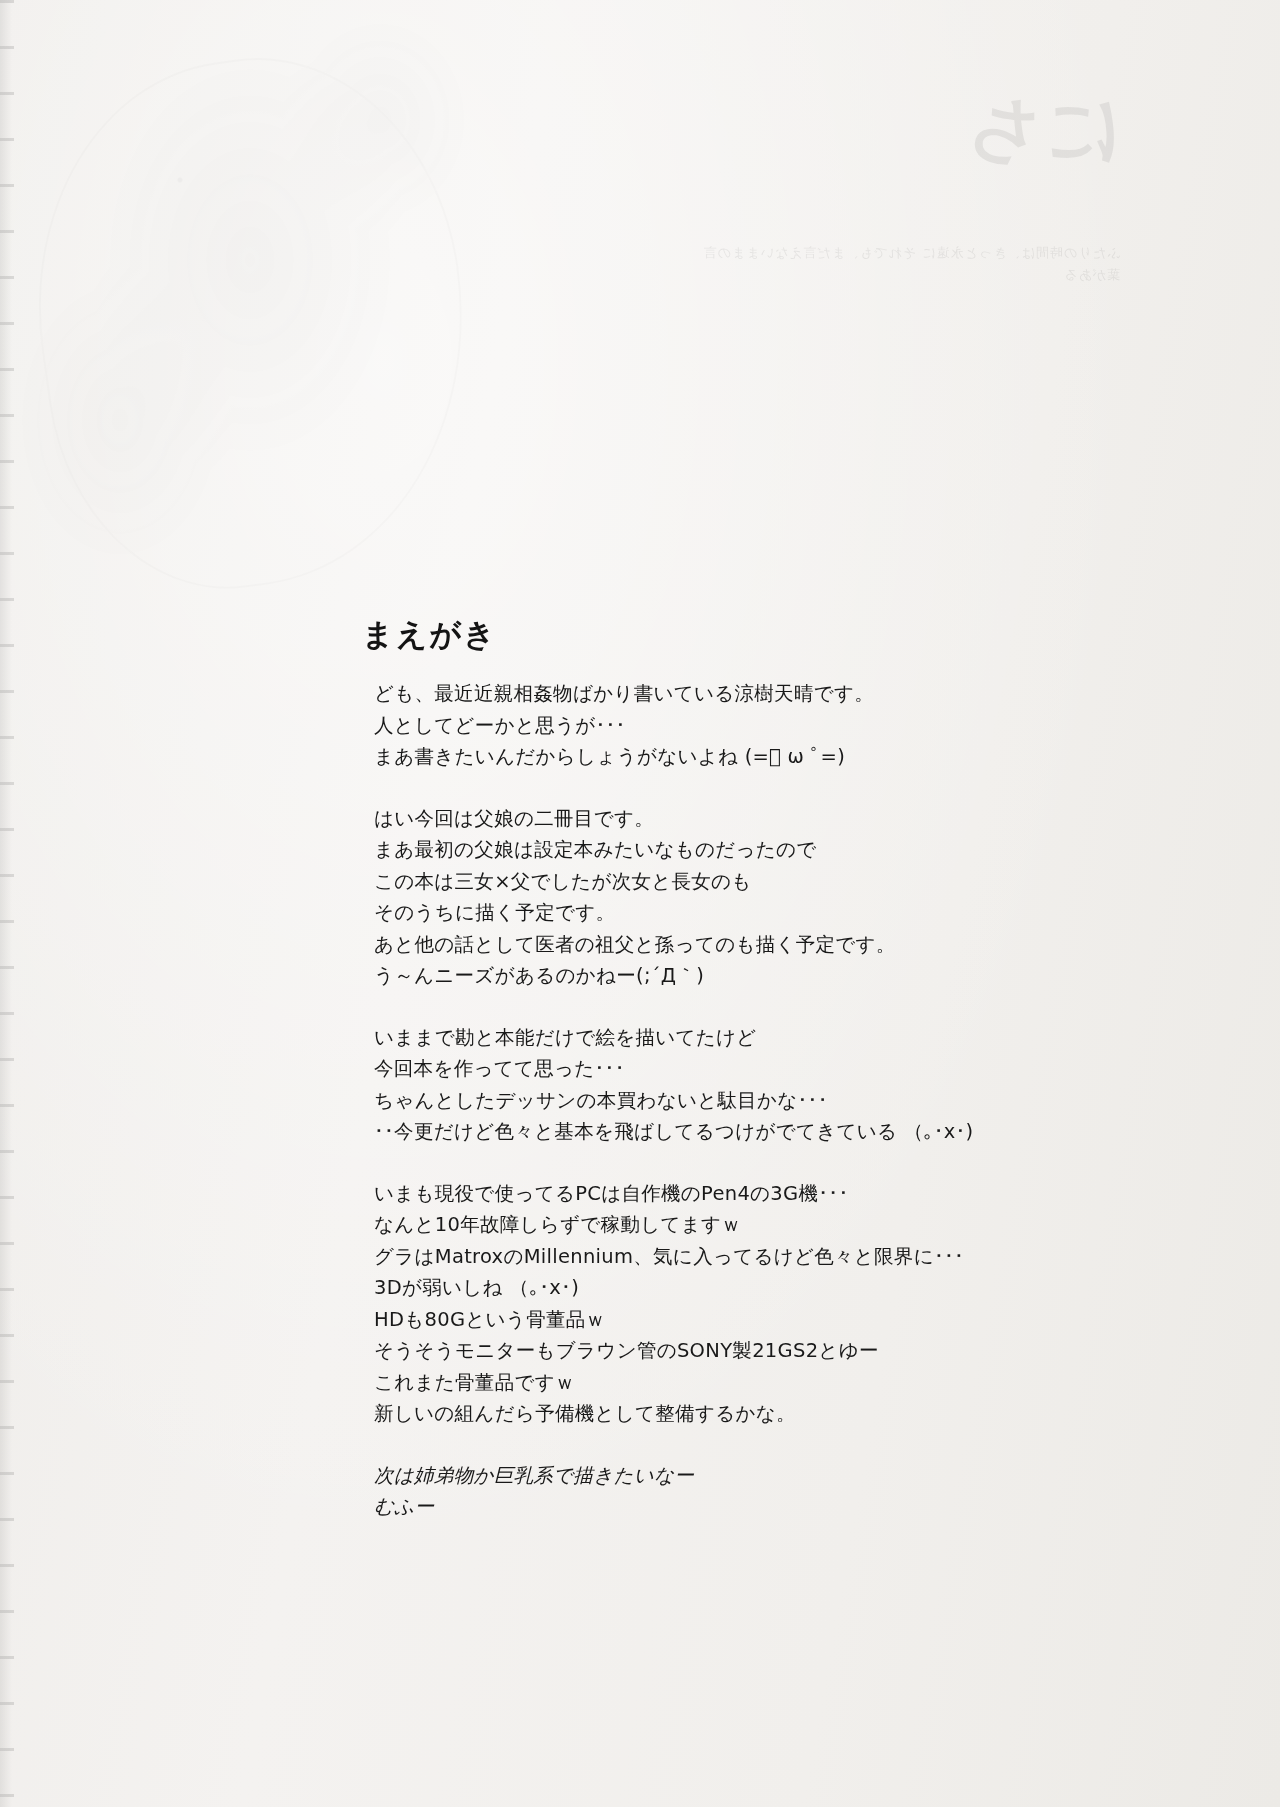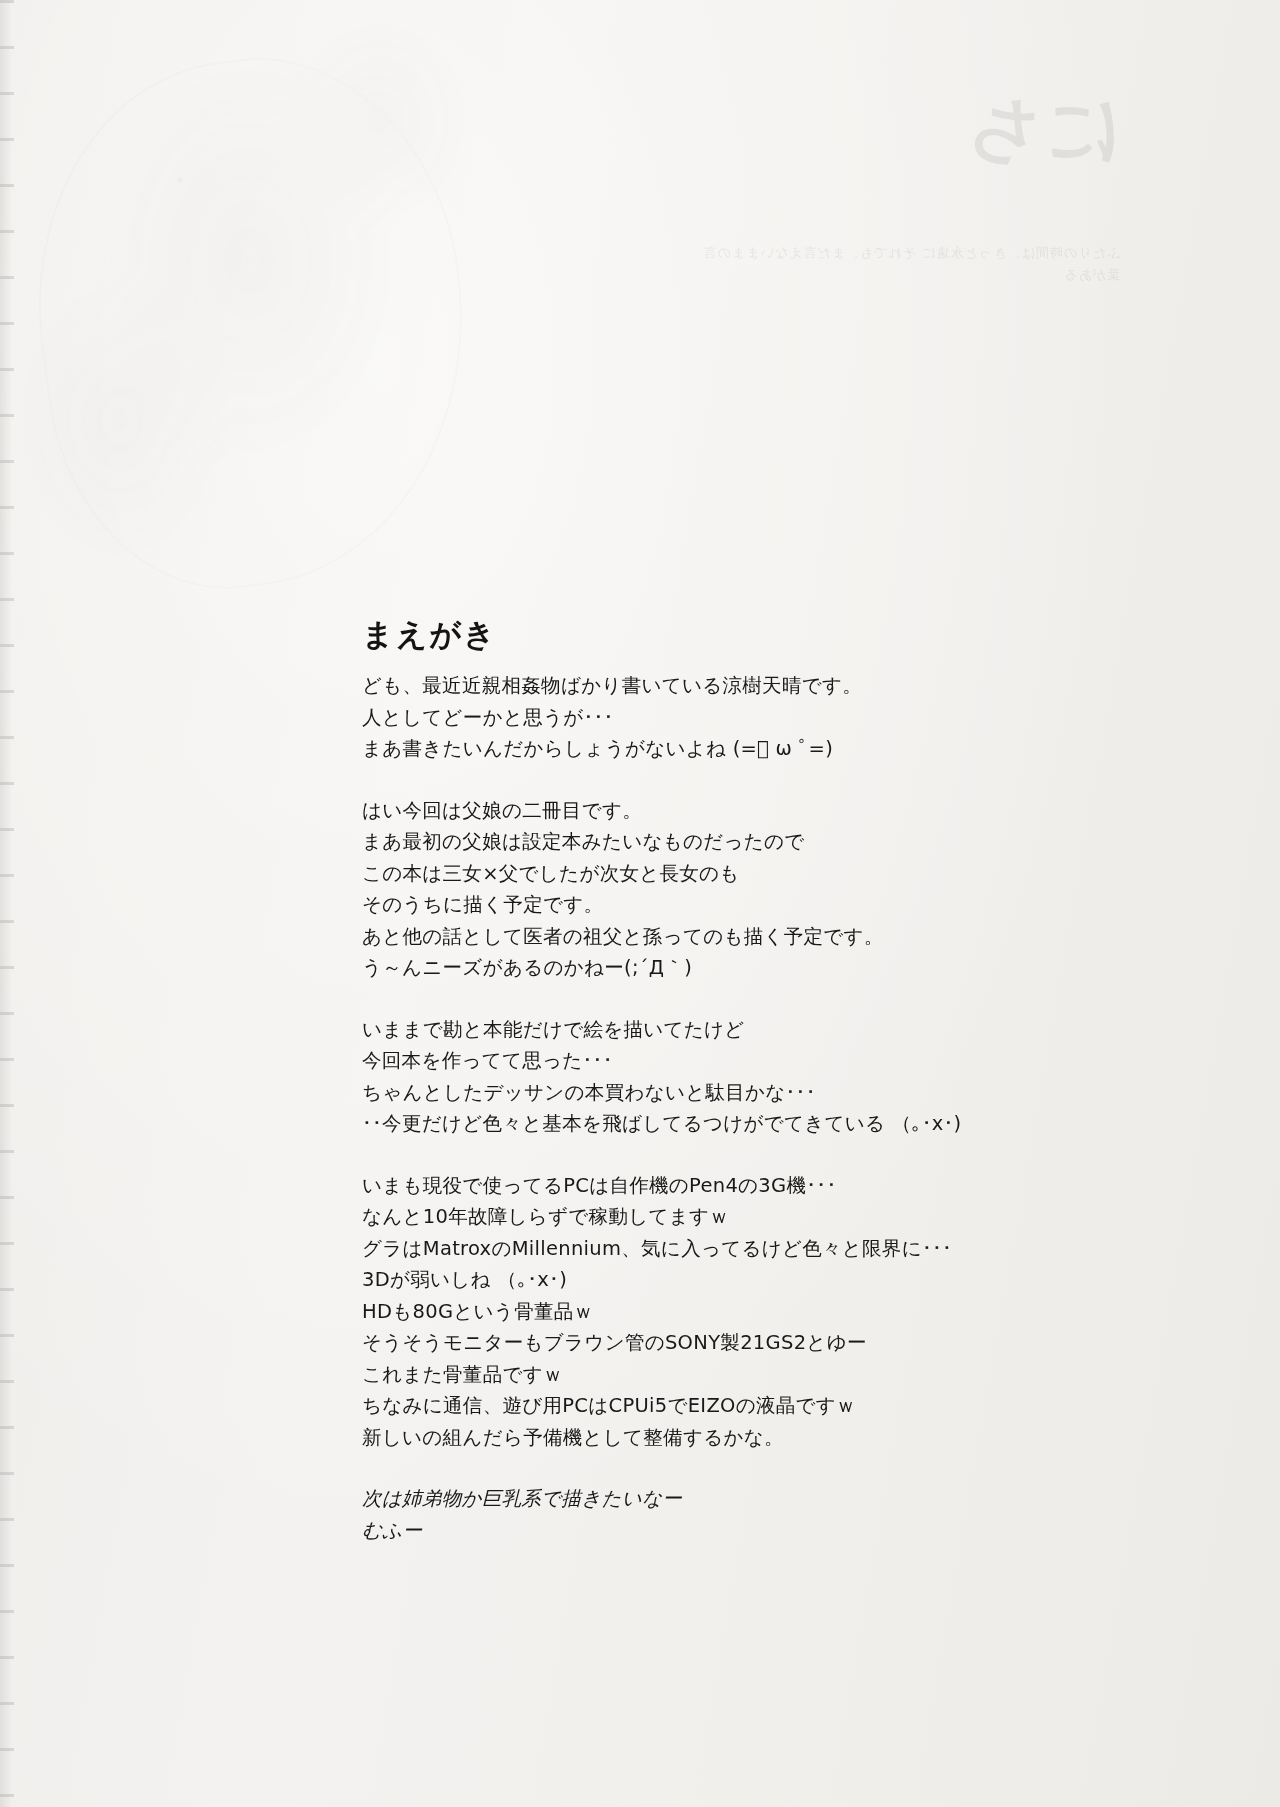--- a/index.html
+++ b/index.html
@@ -96,26 +96,26 @@
     position: absolute;
     left: 362px;
     top: 614px;
     width: 800px;
   }
 
   .heading {
     font-size: 31px;
     font-weight: 700;
     letter-spacing: 2px;
-    margin: 0 0 14px 0;
+    margin: 0 0 22px 0;
     color: #141414;
   }
 
   .para {
-    margin: 0 0 30px 0;
+    margin: 0 0 30px 12px;
   }
   .para:last-child {
     margin-bottom: 0;
     font-style: italic;
   }
   .line {
     font-size: 19.5px;
     line-height: 31.5px;
     letter-spacing: 0.3px;
     white-space: pre-wrap;
@@ -166,21 +166,20 @@
     </div>
 
     <div class="para">
       <div class="line">いまも現役で使ってるPCは自作機のPen4の3G機･･･</div>
       <div class="line">なんと10年故障しらずで稼動してますｗ</div>
       <div class="line">グラはMatroxのMillennium、気に入ってるけど色々と限界に･･･</div>
       <div class="line">3Dが弱いしね （｡･x･)ゝ</div>
       <div class="line">HDも80Gという骨董品ｗ</div>
       <div class="line">そうそうモニターもブラウン管のSONY製21GS2とゆー</div>
       <div class="line">これまた骨董品ですｗ</div>
-      <div class="line">ちなみに通信、遊び用PCはCPUi5でEIZOの液晶ですｗ</div>
       <div class="line">新しいの組んだら予備機として整備するかな。</div>
     </div>
 
     <div class="para">
       <div class="line">次は姉弟物か巨乳系で描きたいなー</div>
       <div class="line">むふー</div>
     </div>
   </div>
 
 </div>

